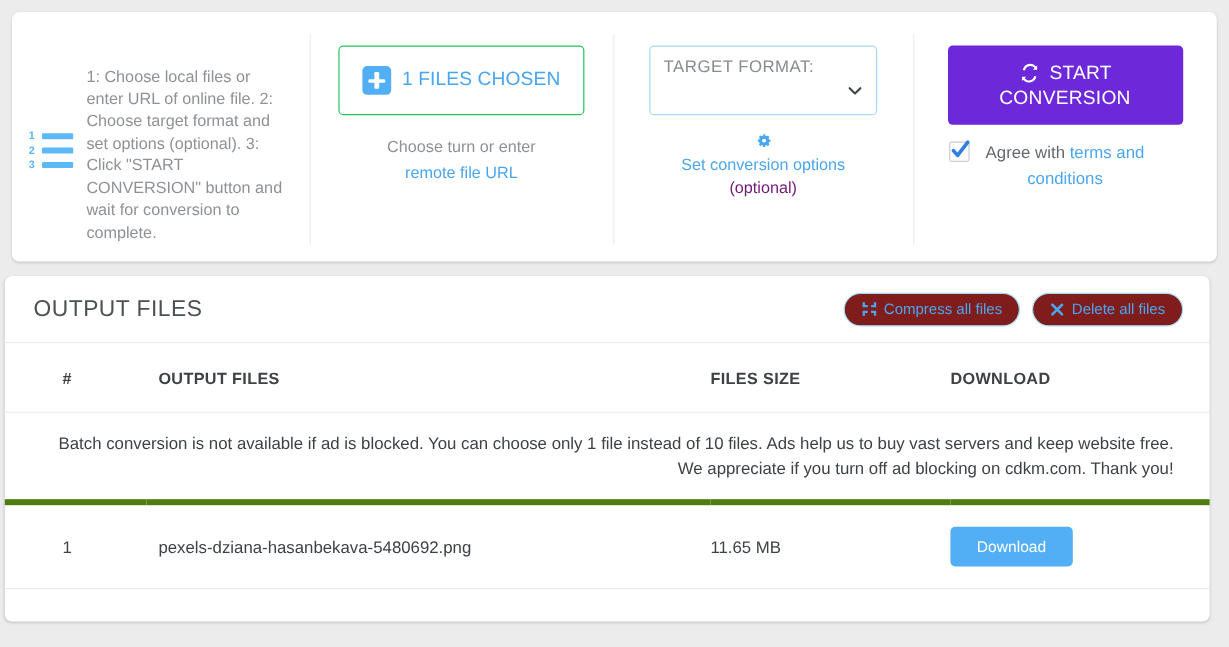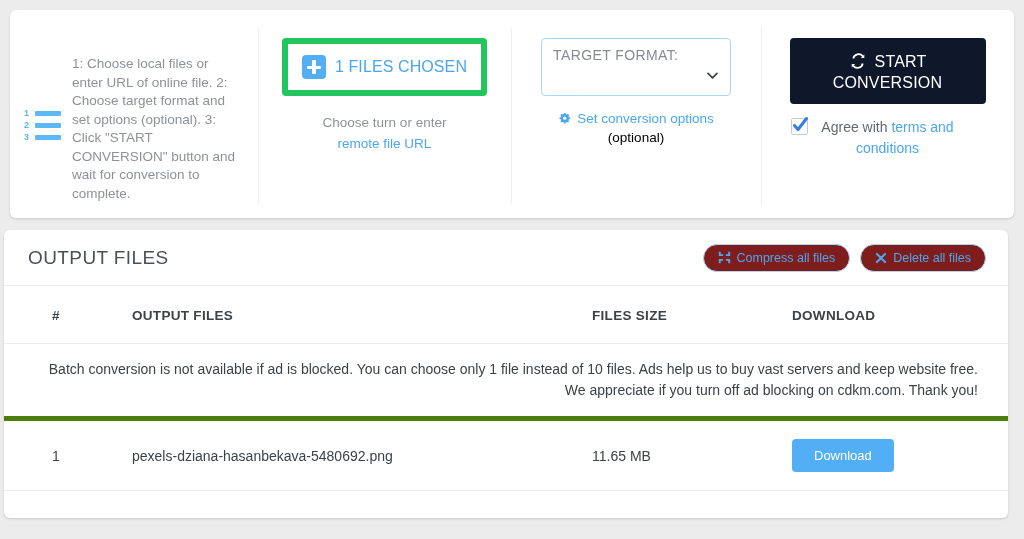--- a/index.html
+++ b/index.html
@@ -64,21 +64,21 @@
 
   
   .p2-inner, .p3-inner, .p4-inner { padding-top: 28px; text-align: center; }
   .files-btn {
     display: flex;
     align-items: center;
     justify-content: center;
     gap: 9px;
     margin: 0 auto;
     width: 205px; height: 58px;
-    border: 6px solid #22c55e;
+    border: 1px solid #22c55e;
     border-radius: 4px;
     background: #fff;
     cursor: pointer;
   }
   .plus-icon {
     width: 24px; height: 24px;
     background: #52aef5;
     border-radius: 4px;
     position: relative;
     flex: 0 0 auto;
@@ -124,29 +124,30 @@
     position: absolute; right: 13px; top: 30px;
     width: 11px; height: 11px;
   }
   .chev svg { display: block; }
   .opt-link {
     margin-top: 15px;
     font-size: 13.5px;
     color: #4aa6ef;
     display: flex; align-items: center; justify-content: center; gap: 6px;
     cursor: pointer;
+    flex-direction: column;
   }
   .gear-icon { width: 13px; height: 13px; display:block; }
-  .optional { margin-top: 4px; font-size: 13.5px; color: #000000; }
+  .optional { margin-top: 4px; font-size: 13.5px; color: #701a75; }
 
   
   .start-btn {
     width: 196px; height: 66px;
     margin: 0 auto;
-    background: #0f172a;
+    background: #6d28d9;
     border: none; border-radius: 4px;
     color: #fff;
     font-size: 16px;
     line-height: 21px;
     letter-spacing: .2px;
     cursor: pointer;
     display: flex; flex-direction: column;
     align-items: center; justify-content: center;
     padding-top: 2px;
   }

